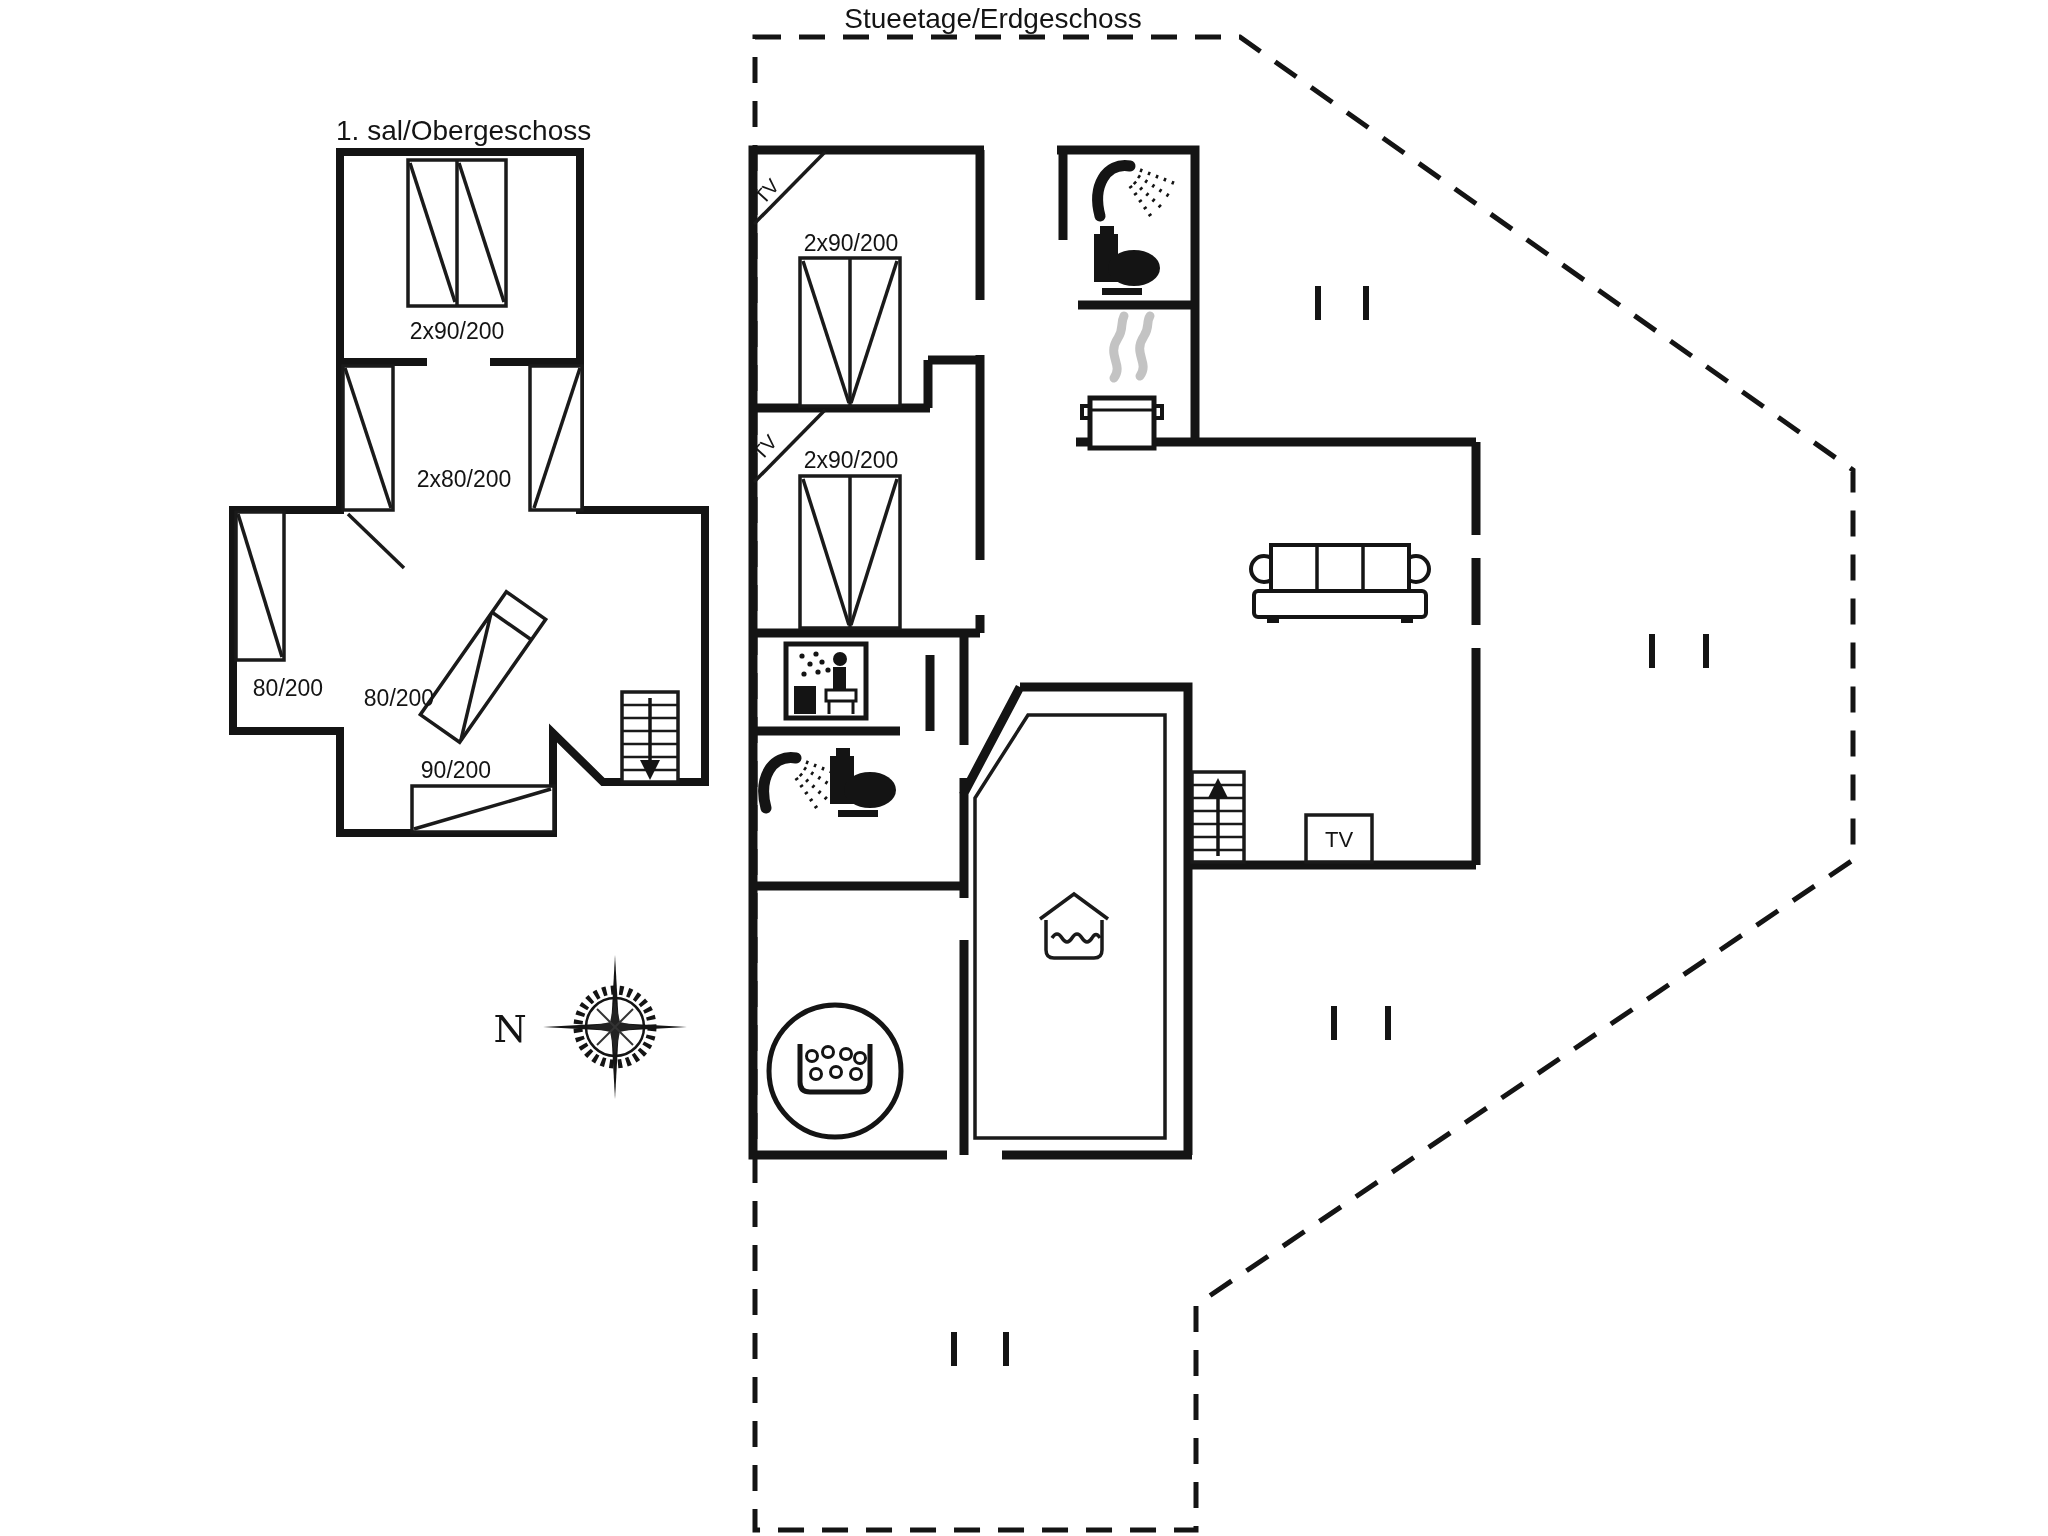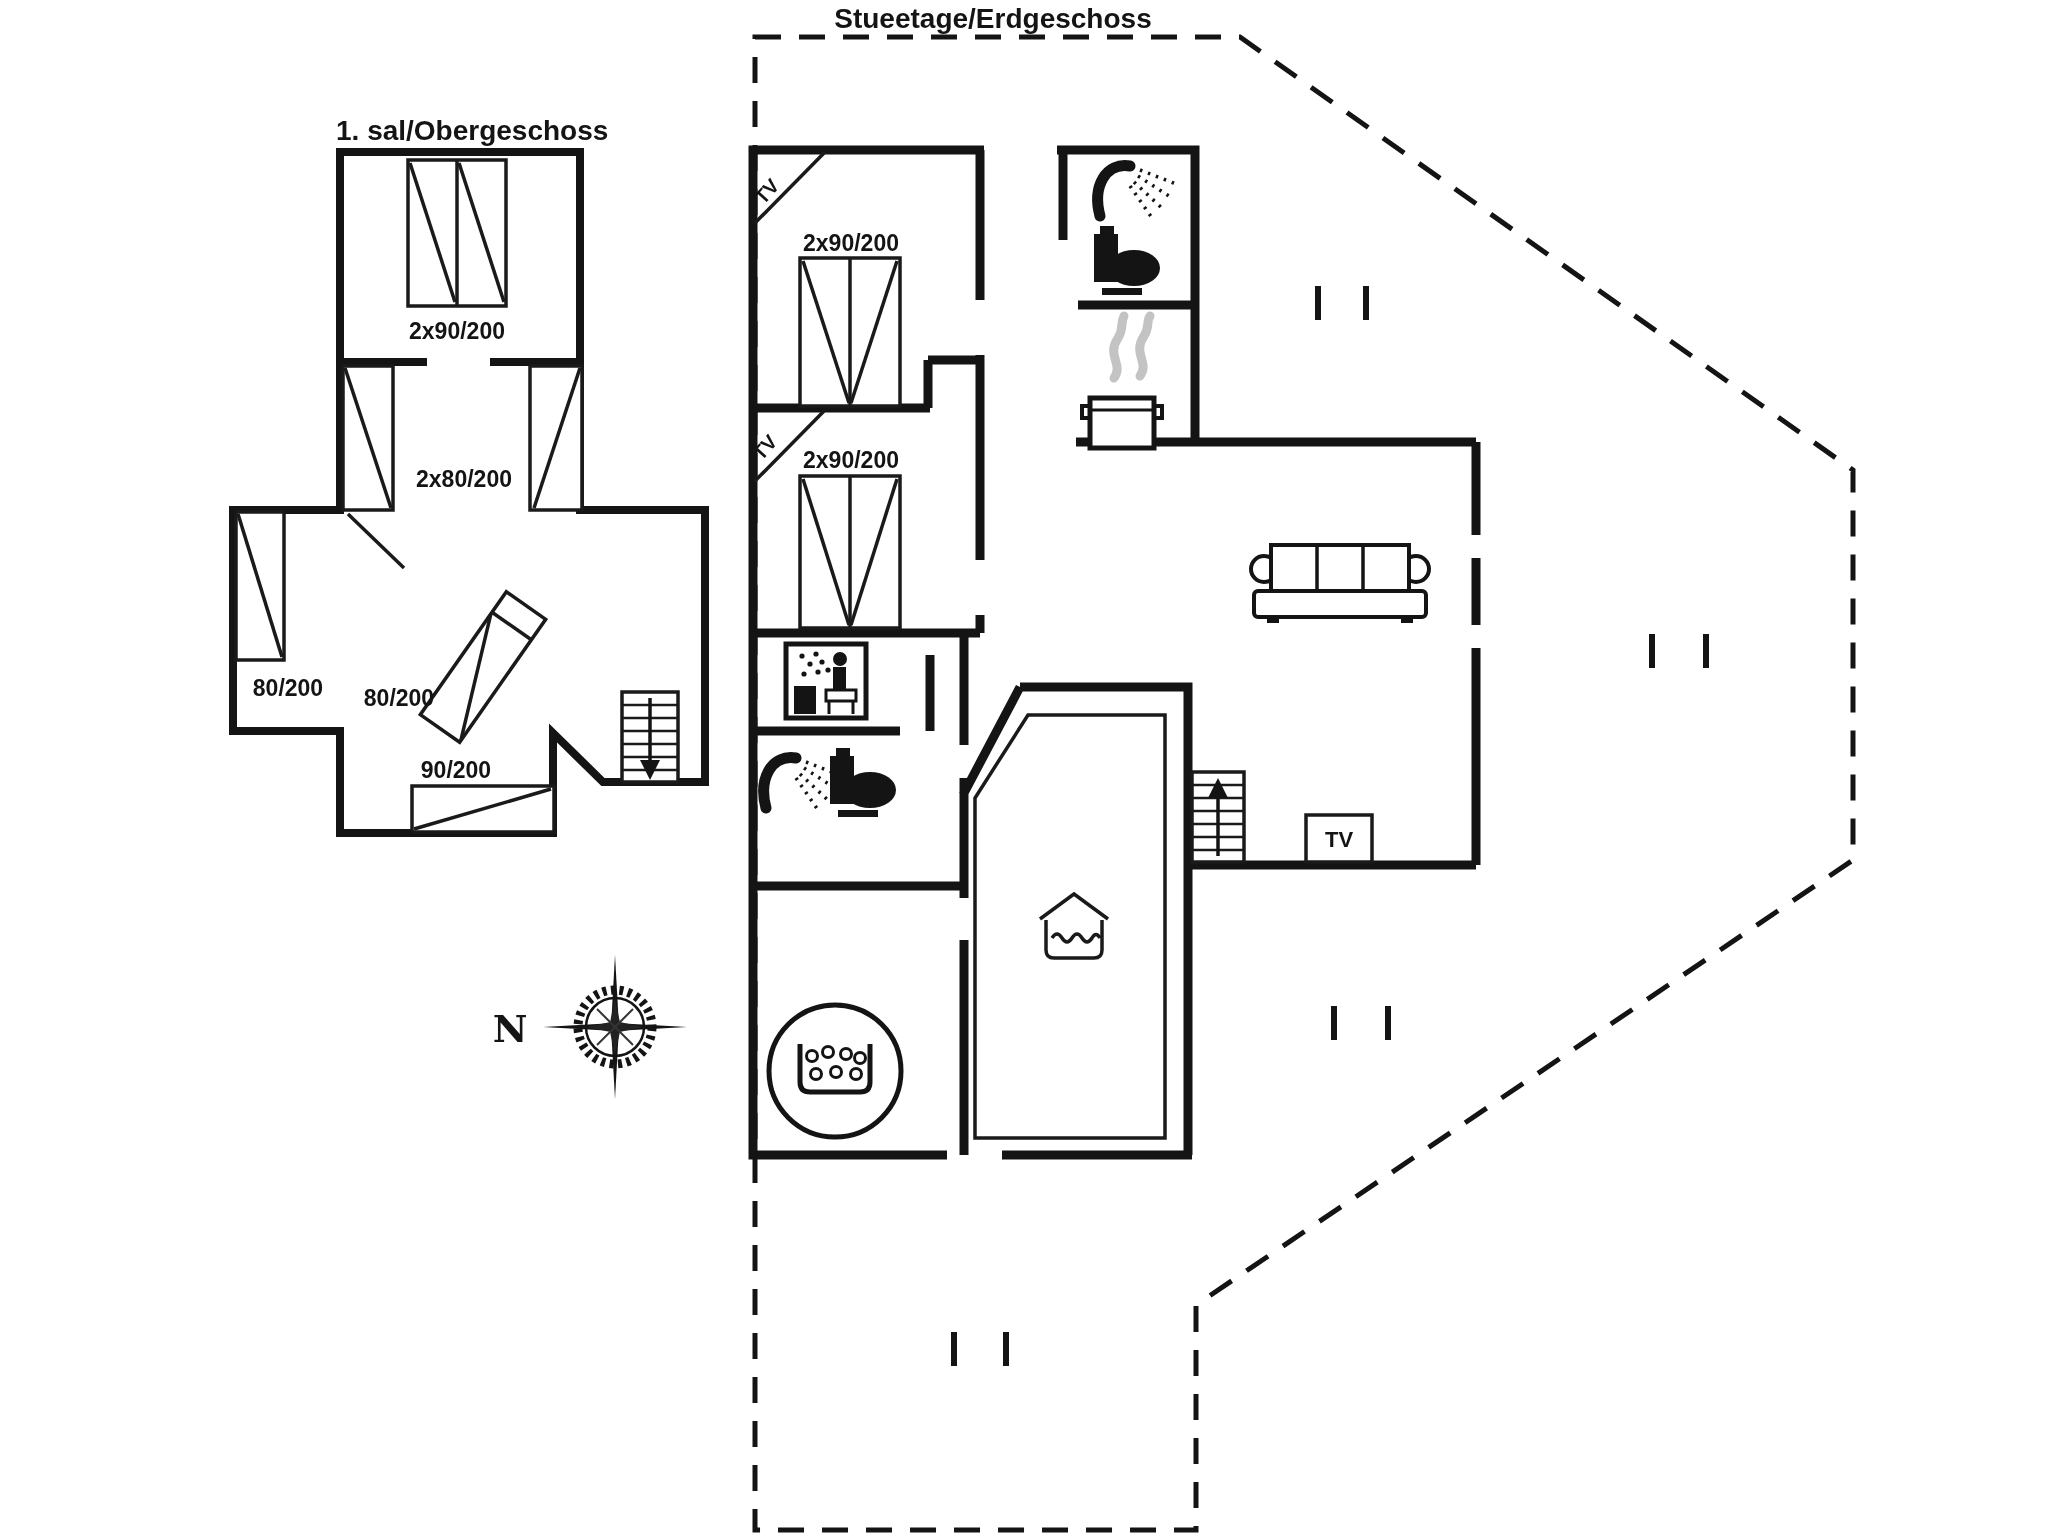--- a/index.html
+++ b/index.html
@@ -1,16 +1,16 @@
 <!DOCTYPE html>
 <html><head>
 <meta charset="utf-8">
 <style>
   html,body{margin:0;padding:0;background:#fff;}
-  #canvas{width:2048px;height:1536px;position:relative;background:#fff;overflow:hidden;font-weight:bold;}
+  #canvas{width:2048px;height:1536px;position:relative;background:#fff;overflow:hidden;}
   svg{display:block;}
   text{font-family:"Liberation Sans",sans-serif;fill:#141414;}
   .serif{font-family:"DejaVu Serif",serif;}
   .wall{stroke:#141414;stroke-width:9;fill:none;stroke-linecap:butt;}
   .wall-u{stroke:#141414;stroke-width:8;fill:none;}
   .thin{stroke:#1a1a1a;stroke-width:3.5;fill:#fff;}
   .thinl{stroke:#1a1a1a;stroke-width:3.5;fill:none;}
   .dash{stroke:#141414;stroke-width:5;fill:none;stroke-dasharray:26 18;}
   .blk{fill:#141414;stroke:none;}
   .post{stroke:#141414;stroke-width:6;}

